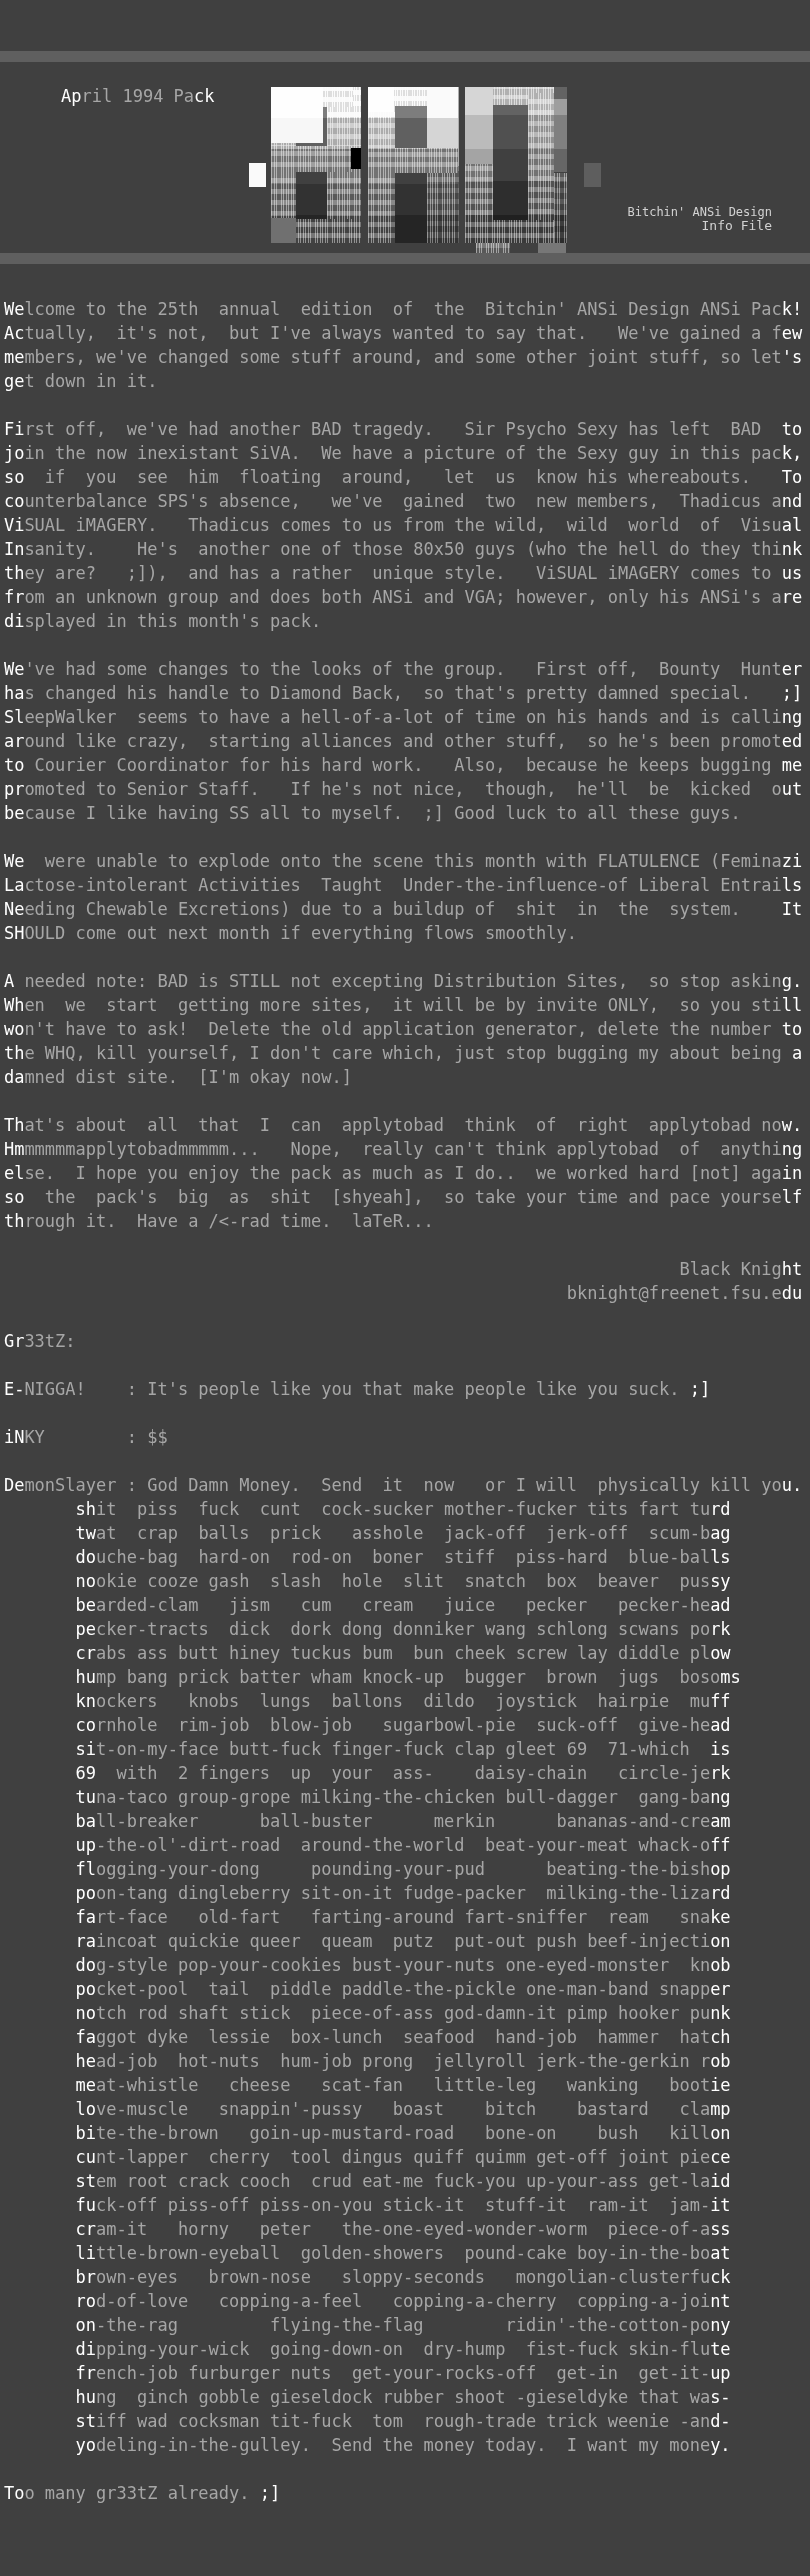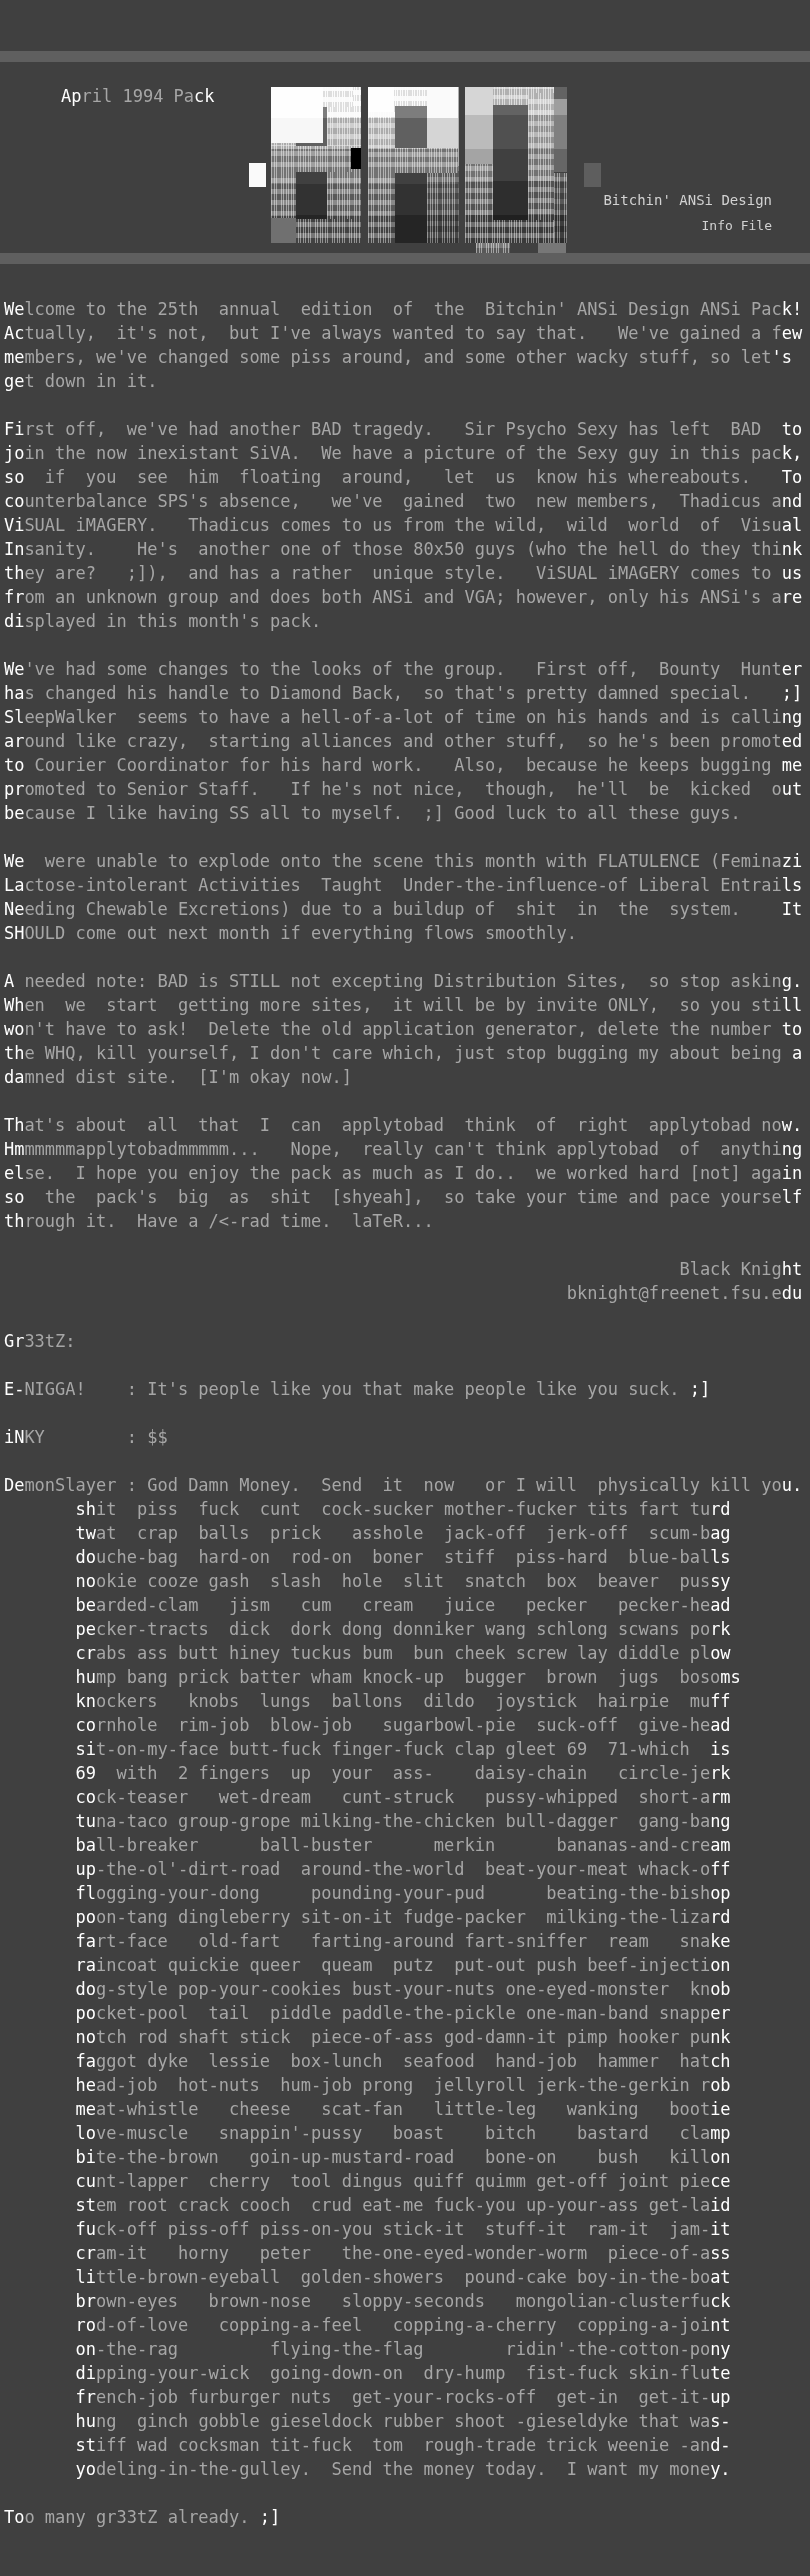--- a/index.html
+++ b/index.html
@@ -6,21 +6,21 @@
   #page{position:relative;width:810px;height:2576px;background:#404040;overflow:hidden;
         font-family:"DejaVu Sans Mono",monospace;}
   .line{white-space:pre;font-size:17px;line-height:24px;color:#a6a6a6;}
   .line .w{color:#ffffff;}
   .line .g{color:#a6a6a6;}
   #body-text{position:absolute;left:3.9px;top:297px;width:806px;}
   .bar{position:absolute;left:0;width:810px;height:11.3px;background:#5f5f5f;}
   #bar-top{top:51px;}
   #bar-bottom{top:253px;}
   #pack-date{position:absolute;left:61px;top:84px;}
-  #group-name{position:absolute;right:38px;top:192px;font-size:14px;line-height:17px;color:#d2d2d2;white-space:pre;}
+  #group-name{position:absolute;right:38px;top:204px;font-size:12px;line-height:17px;color:#d2d2d2;white-space:pre;}
   #info-file{position:absolute;right:38px;top:217px;font-size:13px;line-height:17px;color:#d2d2d2;white-space:pre;}
   
   #logo{position:absolute;left:271px;top:87px;width:298px;height:156px;}
   .letter{position:absolute;top:0;height:156px;}
   #letter-b{left:0;width:90px;}
   #letter-a{left:97px;width:90px;}
   #letter-d{left:194px;width:102px;}
   .p{position:absolute;}
   .dz2{background-color:#9e9e9e;}
   .dz3{background-color:#7a7a7a;}
@@ -93,21 +93,21 @@
   <div class="dot" id="dot-right"></div>
 
   <div id="group-name">Bitchin' ANSi Design</div>
   <div id="info-file">Info File</div>
 
   <div class="bar" id="bar-bottom"></div>
 
   <main id="body-text">
       <div class="line"><span class="w">We</span><span class="g">lcome to the 25th  annual  edition  of  the  Bitchin' ANSi Design ANSi Pac</span><span class="w">k!</span></div>
       <div class="line"><span class="w">Ac</span><span class="g">tually,  it's not,  but I've always wanted to say that.   We've gained a f</span><span class="w">ew</span></div>
-      <div class="line"><span class="w">me</span><span class="g">mbers, we've changed some piss around, and some other wacky stuff, so let</span><span class="w">'s</span></div>
+      <div class="line"><span class="w">me</span><span class="g">mbers, we've changed some stuff around, and some other joint stuff, so let</span><span class="w">'s</span></div>
       <div class="line"><span class="w">ge</span><span class="g">t down in it.</span></div>
       <div class="line">&nbsp;</div>
       <div class="line"><span class="w">Fi</span><span class="g">rst off,  we've had another BAD tragedy.   Sir Psycho Sexy has left  BAD  </span><span class="w">to</span></div>
       <div class="line"><span class="w">jo</span><span class="g">in the now inexistant SiVA.  We have a picture of the Sexy guy in this pac</span><span class="w">k,</span></div>
       <div class="line"><span class="w">so</span><span class="g">  if  you  see  him  floating  around,   let  us  know his whereabouts.   </span><span class="w">To</span></div>
       <div class="line"><span class="w">co</span><span class="g">unterbalance SPS's absence,   we've  gained  two  new members,  Thadicus a</span><span class="w">nd</span></div>
       <div class="line"><span class="w">Vi</span><span class="g">SUAL iMAGERY.   Thadicus comes to us from the wild,  wild  world  of  Visu</span><span class="w">al</span></div>
       <div class="line"><span class="w">In</span><span class="g">sanity.    He's  another one of those 80x50 guys (who the hell do they thi</span><span class="w">nk</span></div>
       <div class="line"><span class="w">th</span><span class="g">ey are?   ;]),  and has a rather  unique style.   ViSUAL iMAGERY comes to </span><span class="w">us</span></div>
       <div class="line"><span class="w">fr</span><span class="g">om an unknown group and does both ANSi and VGA; however, only his ANSi's a</span><span class="w">re</span></div>
@@ -153,21 +153,20 @@
       <div class="line"><span class="g">       </span><span class="w">do</span><span class="g">uche-bag  hard-on  rod-on  boner  stiff  piss-hard  blue-bal</span><span class="w">ls</span></div>
       <div class="line"><span class="g">       </span><span class="w">no</span><span class="g">okie cooze gash  slash  hole  slit  snatch  box  beaver  pus</span><span class="w">sy</span></div>
       <div class="line"><span class="g">       </span><span class="w">be</span><span class="g">arded-clam   jism   cum   cream   juice   pecker   pecker-he</span><span class="w">ad</span></div>
       <div class="line"><span class="g">       </span><span class="w">pe</span><span class="g">cker-tracts  dick  dork dong donniker wang schlong scwans po</span><span class="w">rk</span></div>
       <div class="line"><span class="g">       </span><span class="w">cr</span><span class="g">abs ass butt hiney tuckus bum  bun cheek screw lay diddle pl</span><span class="w">ow</span></div>
       <div class="line"><span class="g">       </span><span class="w">hu</span><span class="g">mp bang prick batter wham knock-up  bugger  brown  jugs  boso</span><span class="w">ms</span></div>
       <div class="line"><span class="g">       </span><span class="w">kn</span><span class="g">ockers   knobs  lungs  ballons  dildo  joystick  hairpie  mu</span><span class="w">ff</span></div>
       <div class="line"><span class="g">       </span><span class="w">co</span><span class="g">rnhole  rim-job  blow-job   sugarbowl-pie  suck-off  give-he</span><span class="w">ad</span></div>
       <div class="line"><span class="g">       </span><span class="w">si</span><span class="g">t-on-my-face butt-fuck finger-fuck clap gleet 69  71-which  </span><span class="w">is</span></div>
       <div class="line"><span class="g">       </span><span class="w">69</span><span class="g">  with  2 fingers  up  your  ass-    daisy-chain   circle-je</span><span class="w">rk</span></div>
-      <div class="line"><span class="g">       </span><span class="w">co</span><span class="g">ck-teaser   wet-dream   cunt-struck   pussy-whipped  short-a</span><span class="w">rm</span></div>
       <div class="line"><span class="g">       </span><span class="w">tu</span><span class="g">na-taco group-grope milking-the-chicken bull-dagger  gang-ba</span><span class="w">ng</span></div>
       <div class="line"><span class="g">       </span><span class="w">ba</span><span class="g">ll-breaker      ball-buster      merkin      bananas-and-cre</span><span class="w">am</span></div>
       <div class="line"><span class="g">       </span><span class="w">up</span><span class="g">-the-ol'-dirt-road  around-the-world  beat-your-meat whack-o</span><span class="w">ff</span></div>
       <div class="line"><span class="g">       </span><span class="w">fl</span><span class="g">ogging-your-dong     pounding-your-pud      beating-the-bish</span><span class="w">op</span></div>
       <div class="line"><span class="g">       </span><span class="w">po</span><span class="g">on-tang dingleberry sit-on-it fudge-packer  milking-the-liza</span><span class="w">rd</span></div>
       <div class="line"><span class="g">       </span><span class="w">fa</span><span class="g">rt-face   old-fart   farting-around fart-sniffer  ream   sna</span><span class="w">ke</span></div>
       <div class="line"><span class="g">       </span><span class="w">ra</span><span class="g">incoat quickie queer  queam  putz  put-out push beef-injecti</span><span class="w">on</span></div>
       <div class="line"><span class="g">       </span><span class="w">do</span><span class="g">g-style pop-your-cookies bust-your-nuts one-eyed-monster  kn</span><span class="w">ob</span></div>
       <div class="line"><span class="g">       </span><span class="w">po</span><span class="g">cket-pool  tail  piddle paddle-the-pickle one-man-band snapp</span><span class="w">er</span></div>
       <div class="line"><span class="g">       </span><span class="w">no</span><span class="g">tch rod shaft stick  piece-of-ass god-damn-it pimp hooker pu</span><span class="w">nk</span></div>

